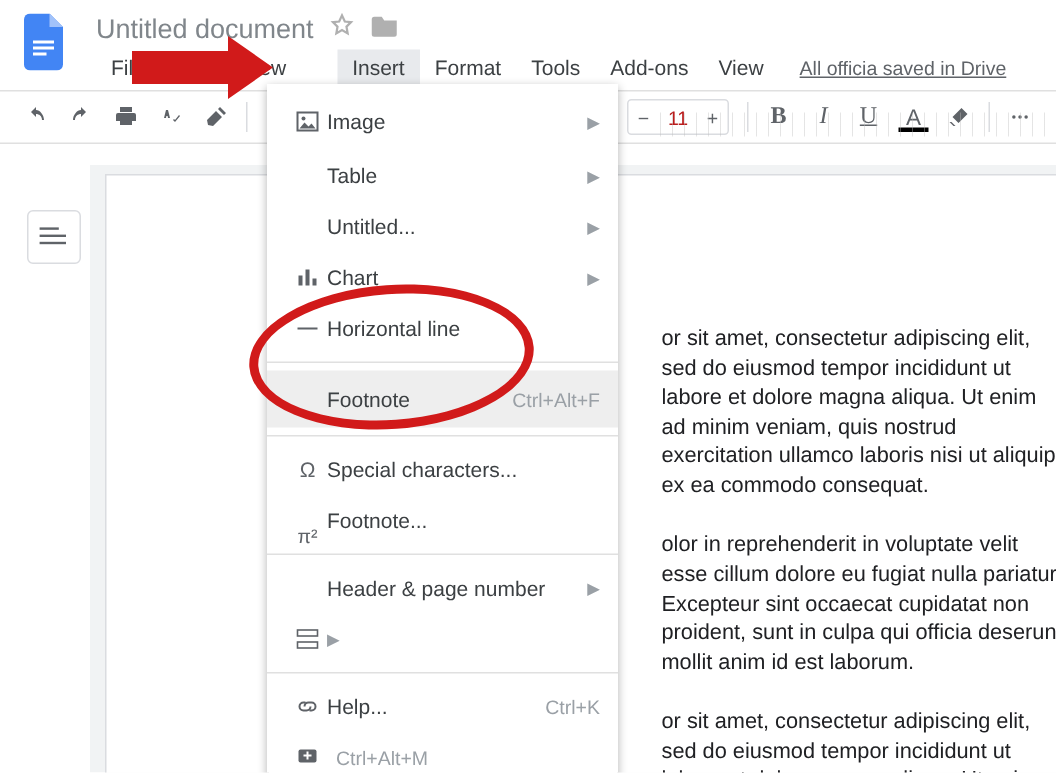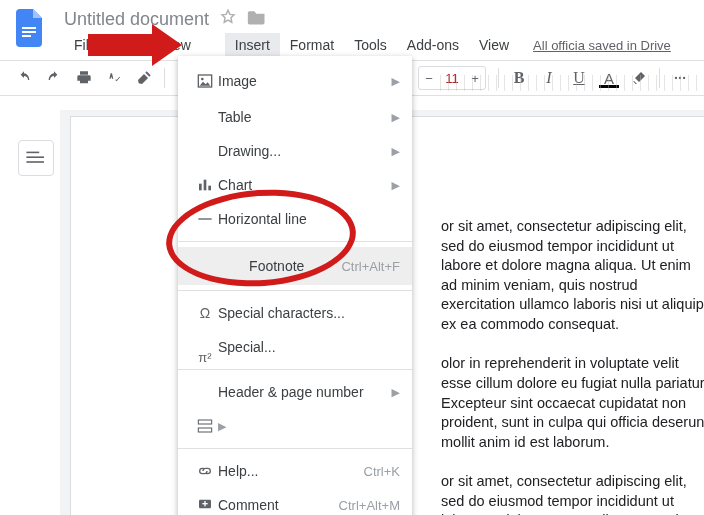--- a/index.html
+++ b/index.html
@@ -123,21 +123,21 @@
   }
   .dd-item.tall { height:38px; }
   .dd-item .dd-icon {
     width: 26px;
     display:flex; justify-content:center;
     color:#5f6368;
   }
   .dd-item .dd-label { flex: 1 1 auto; }
   .dd-item .dd-short { color:#9aa0a6; font-size:13px; margin-left:6px; }
   .dd-item .dd-arrow { color:#9aa0a6; font-size:11px; }
-  .dd-item.hover { background:#eeeeee;text-align:center; }
+  .dd-item.hover { background:#eeeeee; }
   .dd-sep { height:1px; background:#e0e0e0; margin:5px 0; }
   
   .outline-btn {
     position:absolute;
     left: 18px; top: 140px;
     width:36px; height:36px;
     border:1px solid #dadce0;
     border-radius:4px;
     display:flex; align-items:center; justify-content:center;
     cursor:pointer;
@@ -304,21 +304,21 @@
     <span class="dd-label">Image</span>
     <span class="dd-arrow">▶</span>
   </div>
   <div class="dd-item">
     <span class="dd-icon"></span>
     <span class="dd-label">Table</span>
     <span class="dd-arrow">▶</span>
   </div>
   <div class="dd-item">
     <span class="dd-icon"></span>
-    <span class="dd-label">Drawing...</span>
+    <span class="dd-label">Untitled...</span>
     <span class="dd-arrow">▶</span>
   </div>
   <div class="dd-item">
     <span class="dd-icon">
         <svg width="16" height="16" viewBox="0 0 24 24">
           <rect x="3" y="10" width="4" height="10" fill="#5f6368"></rect>
           <rect x="10" y="4" width="4" height="16" fill="#5f6368"></rect>
           <rect x="17" y="13" width="4" height="7" fill="#5f6368"></rect>
         </svg>
       </span>
@@ -339,21 +339,21 @@
     <span class="dd-label">Footnote</span>
     <span class="dd-short">Ctrl+Alt+F</span>
   </div>
   <div class="dd-sep"></div>
   <div class="dd-item">
     <span class="dd-icon" style="font-size:14px;">Ω</span>
     <span class="dd-label">Special characters...</span>
   </div>
   <div class="dd-item">
     <span class="dd-icon" style="font-size:13px;margin-top:20px;">π²</span>
-    <span class="dd-label">Special...</span>
+    <span class="dd-label">Footnote...</span>
   </div>
   <div class="dd-sep"></div>
   <div class="dd-item">
     <span class="dd-icon"></span>
     <span class="dd-label">Header &amp; page number</span>
     <span class="dd-arrow">▶</span>
   </div>
   <div class="dd-item">
     <span class="dd-icon">
         <svg width="16" height="16" viewBox="0 0 24 24">
@@ -374,21 +374,20 @@
     <span class="dd-short">Ctrl+K</span>
   </div>
   <div class="dd-item">
     <span class="dd-icon">
         <svg width="16" height="16" viewBox="0 0 24 24">
           <rect x="3" y="4" width="18" height="13" rx="2" fill="#5f6368"></rect>
           <rect x="8" y="9" width="8" height="2" fill="#fff"></rect>
           <rect x="11" y="6" width="2" height="8" fill="#fff"></rect>
         </svg>
       </span>
-    <span class="dd-label">Comment</span>
     <span class="dd-short">Ctrl+Alt+M</span>
   </div>
 </div>
 
 <div class="ann-arrow">
   <svg width="100" height="42" viewBox="0 0 100 42">
     <path d="M0 10 h64 v-10 l30 21 -30 21 v-10 H0 z" fill="#d11a1a"></path>
   </svg>
 </div>
 <div class="ann-circle"></div>

